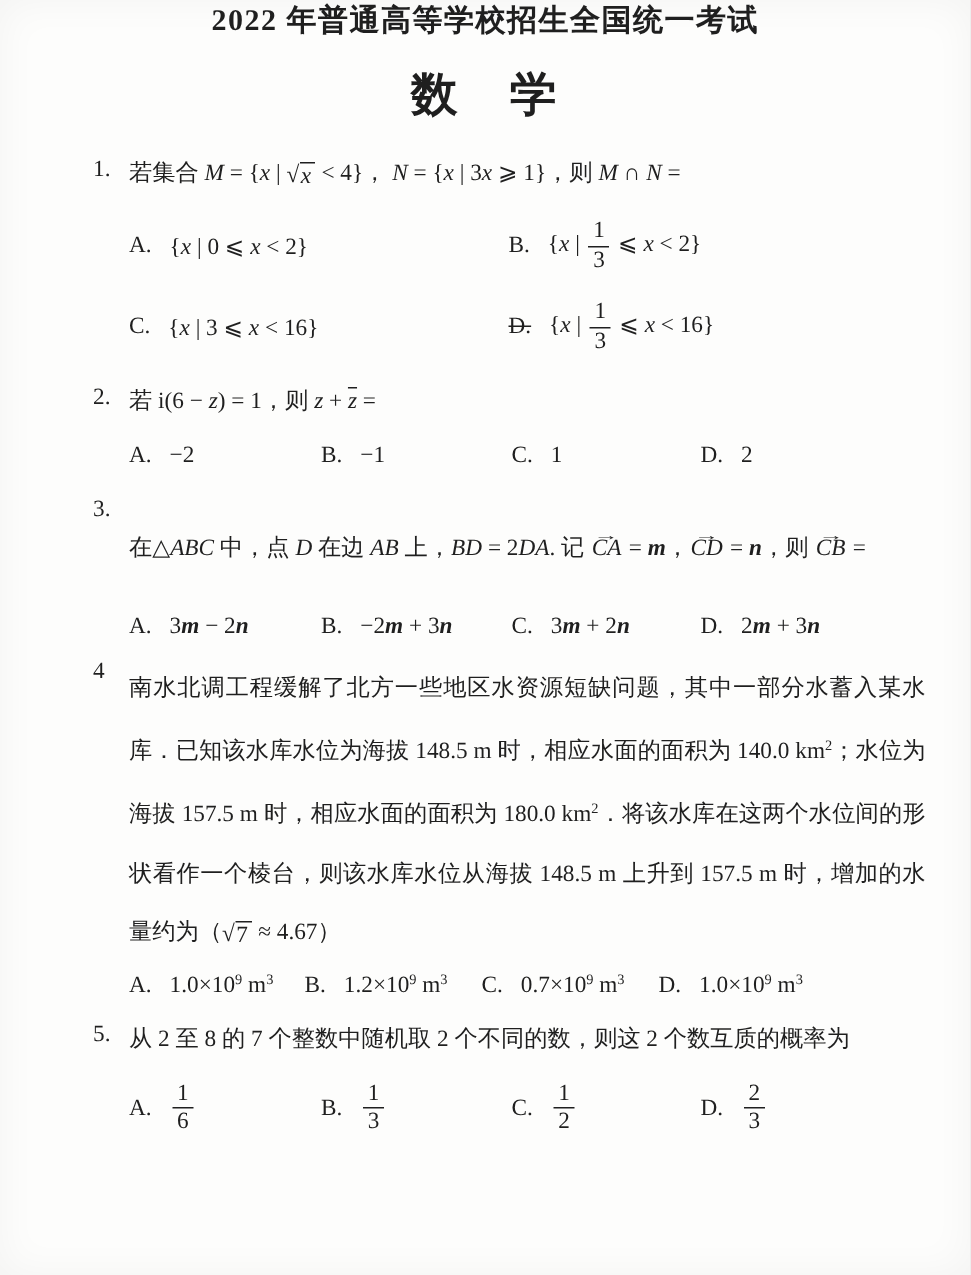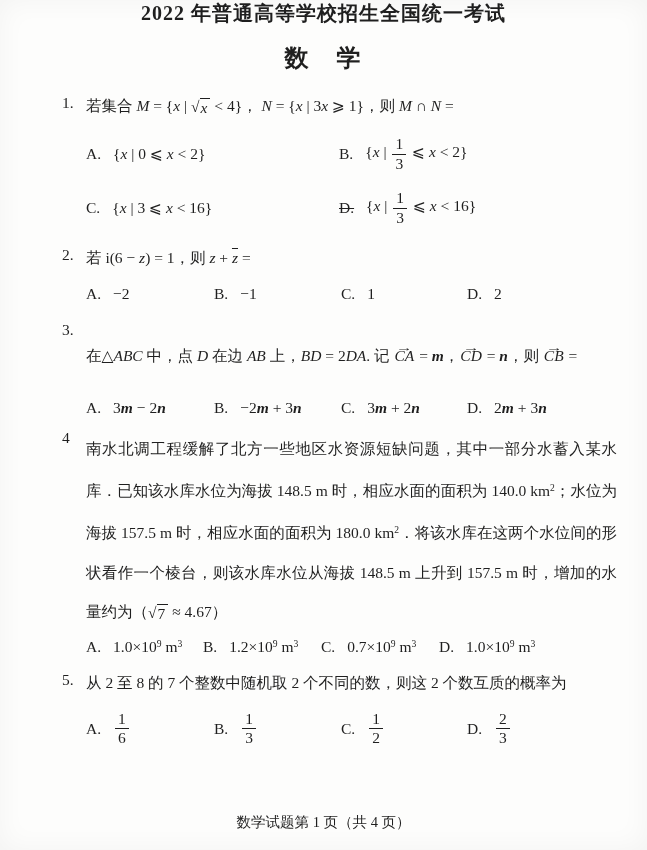--- a/index.html
+++ b/index.html
@@ -18,21 +18,21 @@
   .title1{
     text-align:center;
     font-weight:700;
     font-size:20px;
     letter-spacing:1px;
   }
   .title2{
     margin-top:15px;
     text-align:center;
     font-weight:700;
-    font-size:24px;
+    font-size:31px;
     letter-spacing:2px;
     font-family:"Liberation Sans","DejaVu Sans",sans-serif;
   }
   
   .sec{
     margin:27px 32px 0 60px;
     font-weight:700;
     font-size:15.5px;
     line-height:38px;
     padding-left:37px;
@@ -249,15 +249,14 @@
                   <span class="fn">2</span>
                   <span class="fd">3</span>
                 </span></span>
           </div>
         </div>
       </div>
     </div>
 
   </div>
 
-  <div class="footer">数学试题第 1 页（共 4 页）</div>
 
 </div>
 
 </body></html>

